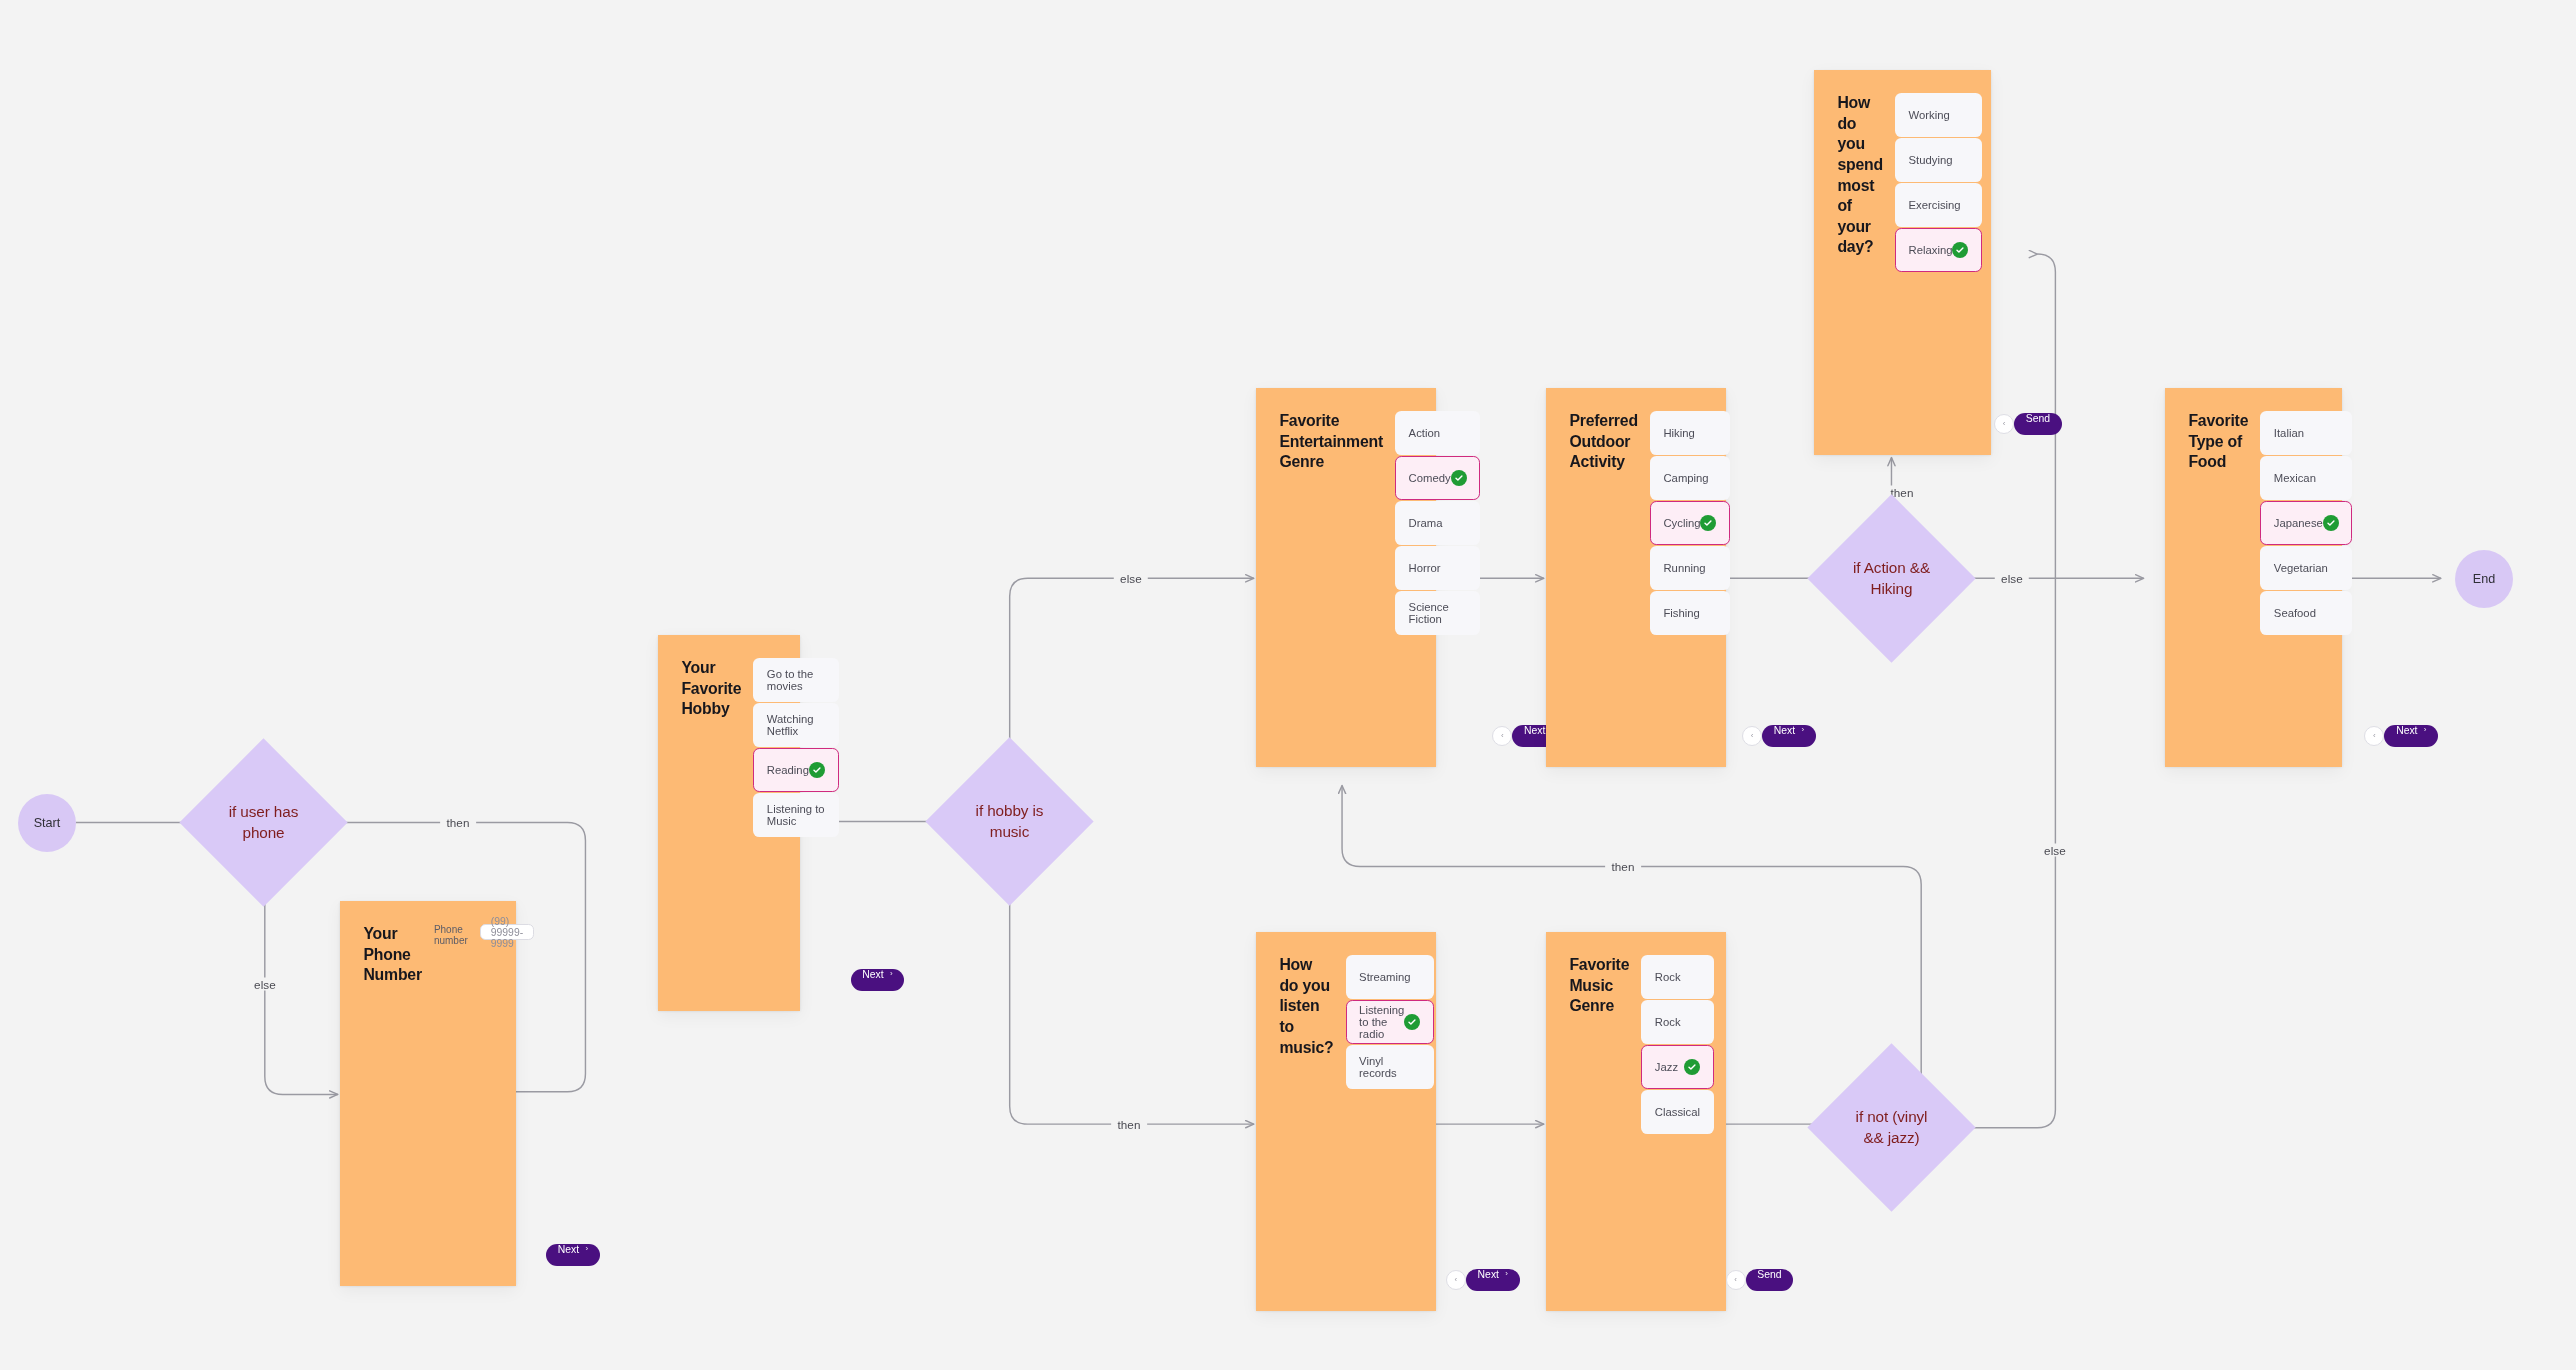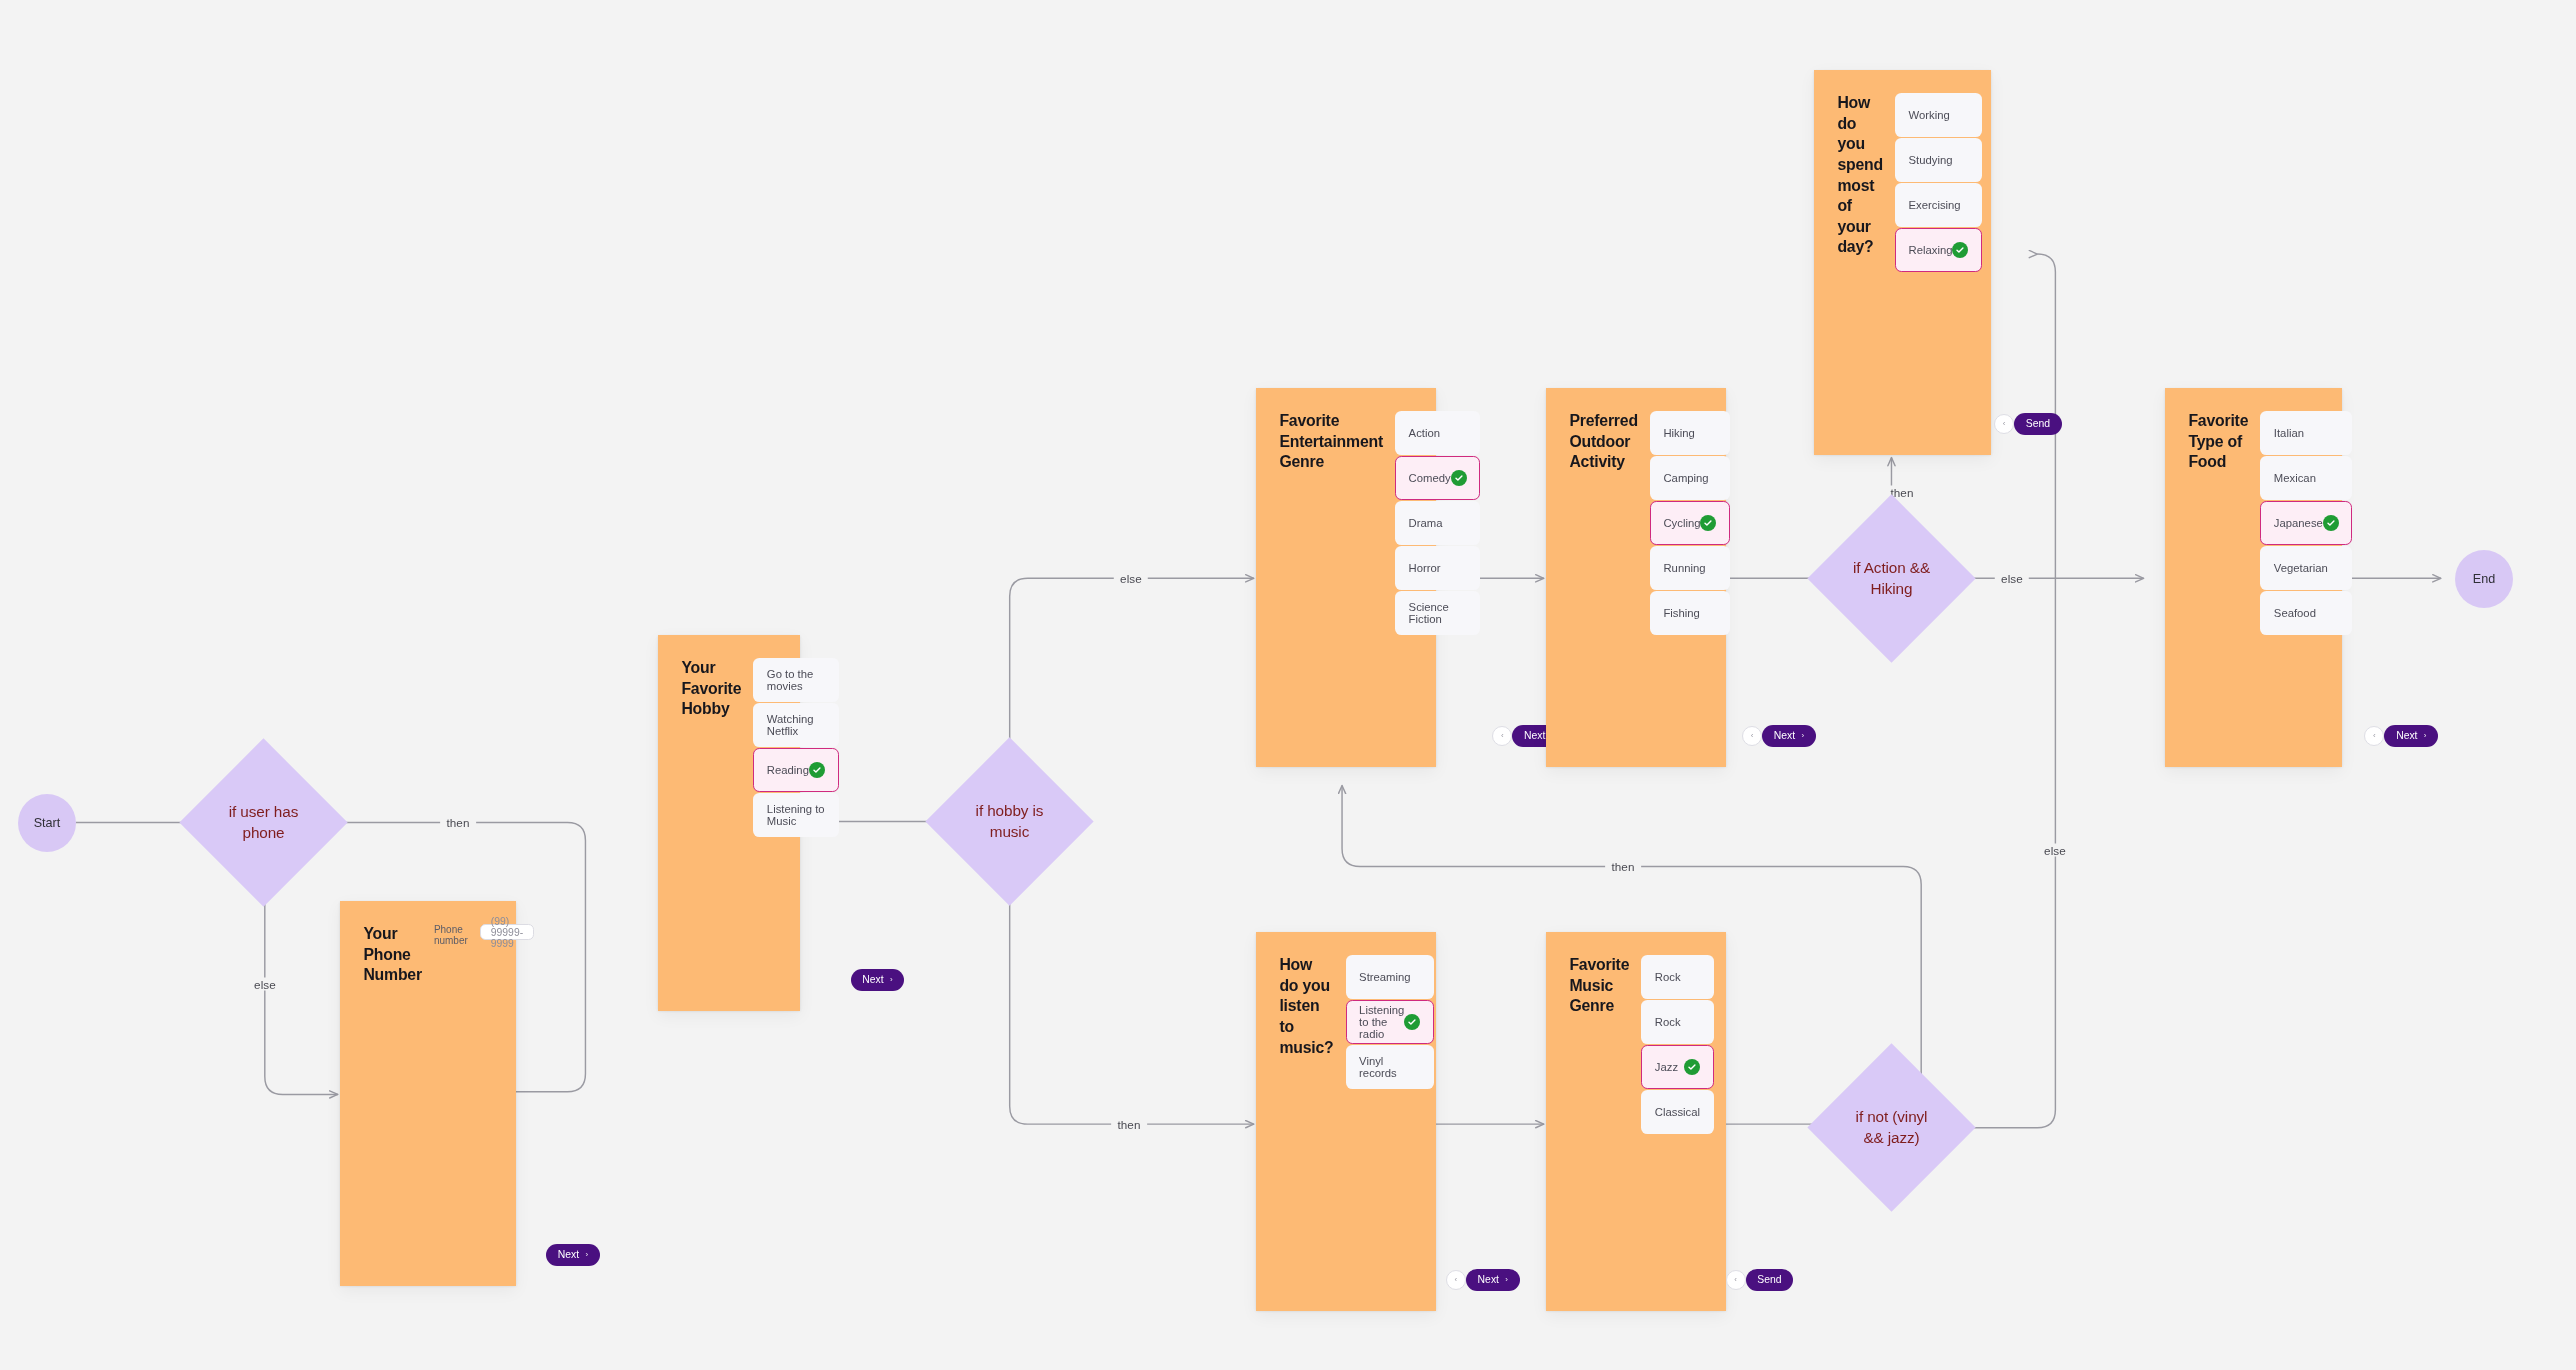--- a/index.html
+++ b/index.html
@@ -125,21 +125,21 @@
     background: #fff;
     display: flex; align-items: center; justify-content: center;
     font-size: 8px; color: #9a9aa4; line-height: 1;
   }
   .btn-primary {
     height: 22.5px;
     border-radius: 11.7px;
     background: #4a1080;
     color: #fff;
     font-size: 10.4px;
-    display: flex; align-items: center; gap: 6.3px;
+    display: flex; gap: 6.3px;
     padding: 0 11.7px;
   }
   .btn-primary .chev { font-size: 8px; opacity: .9; }
 </style>
 </head>
 <body>
 
 <div id="canvas">
 
   <svg id="edges" viewBox="0 0 2860 1522">

